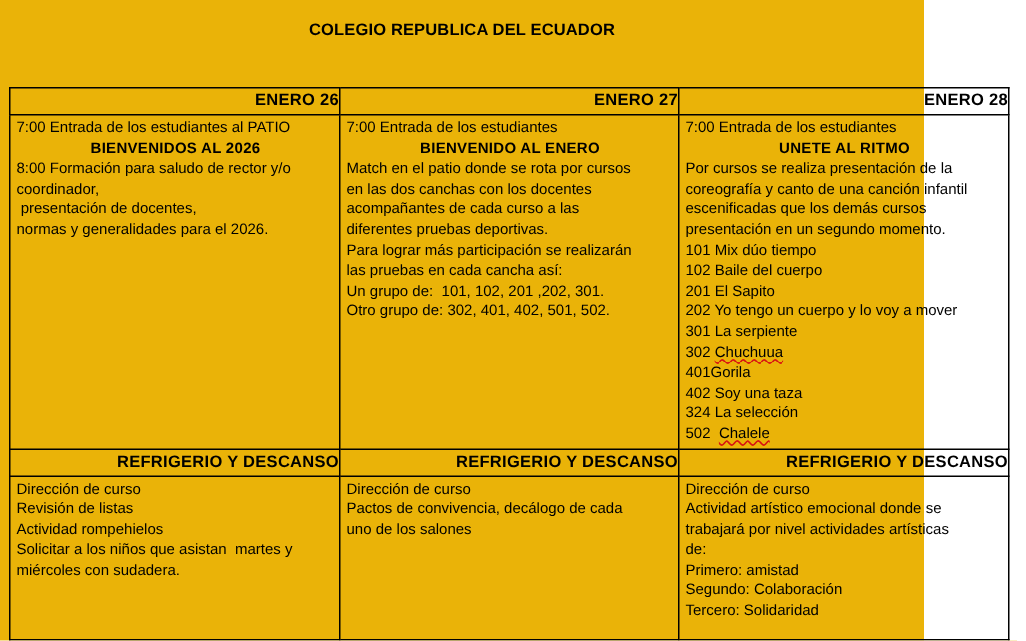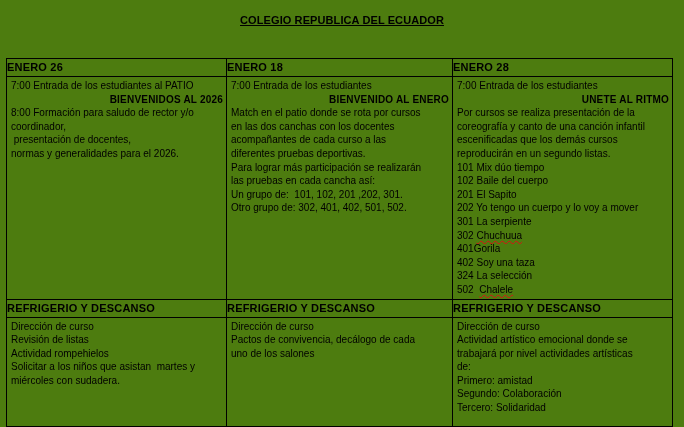--- a/index.html
+++ b/index.html
@@ -9,24 +9,23 @@
   }
   body {
     width: 684px;
     height: 427px;
     font-family: "Liberation Sans", sans-serif;
     color: #000000;
     overflow: hidden;
   }
   .page {
     position: relative;
-    width: 684px;
+    width: 616px;
     height: 427px;
-    background: #4d7c0f;
-    text-decoration: underline;
+    background: #eab308;
   }
   .doc-titles {
     text-align: center;
     padding-top: 14px;
   }
   .doc-title-1 {
     font-size: 11px;
     font-weight: bold;
     letter-spacing: 0.1px;
     line-height: 13px;
@@ -49,38 +48,38 @@
   .schedule-table td {
     border: 1px solid #000000;
     vertical-align: top;
     padding: 0;
   }
   .col-1 { width: 220px; }
   .col-2 { width: 226px; }
   .col-3 { width: 220px; }
 
   .band {
-    text-align: left;
+    text-align: right;
     font-size: 11px;
     font-weight: bold;
     letter-spacing: 0.2px;
     padding: 1px 0 2px 0;
     line-height: 14px;
   }
   .cellbody {
     padding: 2px 3px 2px 4px;
     font-size: 10px;
     line-height: 13.6px;
   }
   .row-main .cellbody { min-height: 206px; }
   .row-second .cellbody { min-height: 104px; }
 
   .line { white-space: pre-wrap; }
   .line.center-bold {
-    text-align: right;
+    text-align: center;
     font-weight: bold;
     letter-spacing: 0.2px;
   }
 
   .misspell {
     
     text-decoration: underline;
     text-decoration-color: #d81111;
     text-decoration-style: wavy;
     text-decoration-skip-ink: none;
@@ -100,21 +99,21 @@
       <col class="col-1">
       <col class="col-2">
       <col class="col-3">
     </colgroup>
     <tbody>
       <tr>
         <td>
           <div class="band">ENERO 26</div>
         </td>
         <td>
-          <div class="band">ENERO 18</div>
+          <div class="band">ENERO 27</div>
         </td>
         <td>
           <div class="band">ENERO 28</div>
         </td>
       </tr>
 
       <tr class="row-main">
         <td>
           <div class="cellbody">
               <div class="line">7:00 Entrada de los estudiantes al PATIO</div>
@@ -139,21 +138,21 @@
               <div class="line">Otro grupo de: 302, 401, 402, 501, 502.</div>
             </div>
         </td>
         <td>
           <div class="cellbody">
               <div class="line">7:00 Entrada de los estudiantes</div>
               <div class="line center-bold">UNETE AL RITMO</div>
               <div class="line">Por cursos se realiza presentación de la</div>
               <div class="line">coreografía y canto de una canción infantil</div>
               <div class="line">escenificadas que los demás cursos</div>
-              <div class="line">reproducirán en un segundo listas.</div>
+              <div class="line">presentación en un segundo momento.</div>
               <div class="line">101 Mix dúo tiempo</div>
               <div class="line">102 Baile del cuerpo</div>
               <div class="line">201 El Sapito</div>
               <div class="line">202 Yo tengo un cuerpo y lo voy a mover</div>
               <div class="line">301 La serpiente</div>
               <div class="line">302 <span class="misspell">Chuchuua</span></div>
               <div class="line">401Gorila</div>
               <div class="line">402 Soy una taza</div>
               <div class="line">324 La selección</div>
               <div class="line">502  <span class="misspell">Chalele</span></div>

